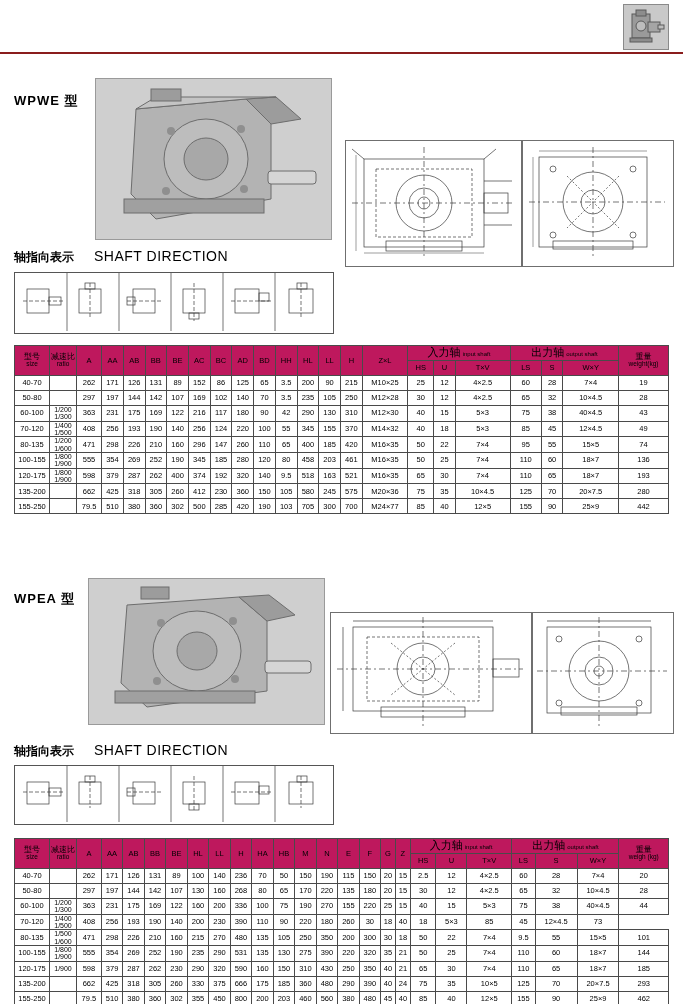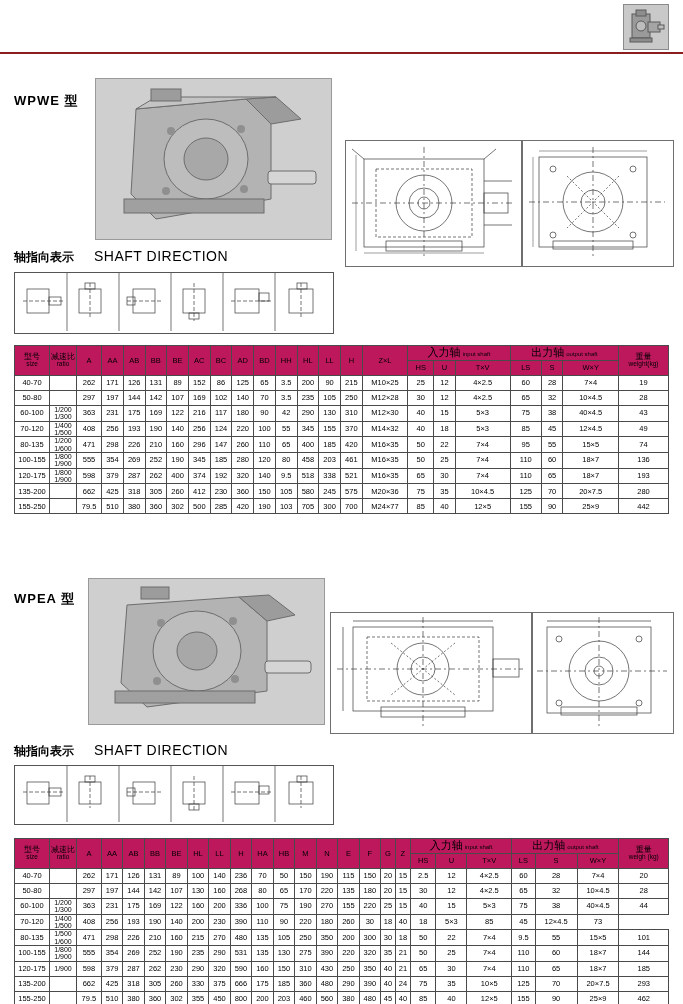--- a/index.html
+++ b/index.html
@@ -367,21 +367,21 @@
           <td>379</td>
           <td>287</td>
           <td>262</td>
           <td>400</td>
           <td>374</td>
           <td>192</td>
           <td>320</td>
           <td>140</td>
           <td>9.5</td>
           <td>518</td>
-          <td>338</td>
+          <td>163</td>
           <td>521</td>
           <td>M16×35</td>
           <td>65</td>
           <td>30</td>
           <td>7×4</td>
           <td>110</td>
           <td>65</td>
           <td>18×7</td>
           <td>193</td>
         </tr>

